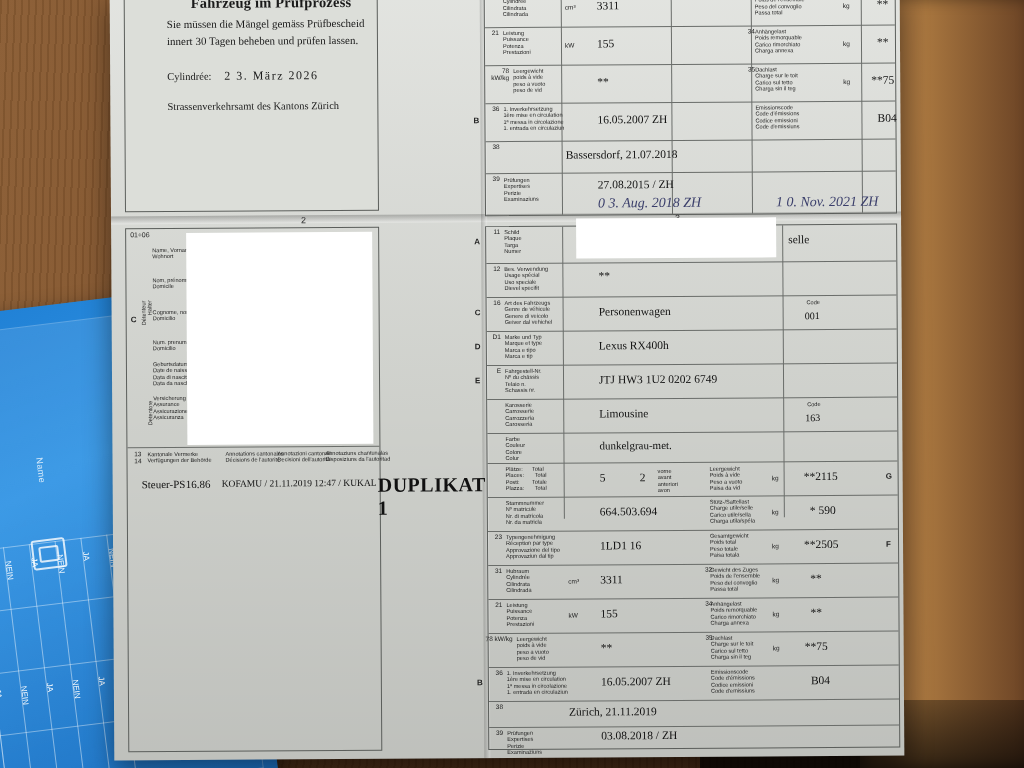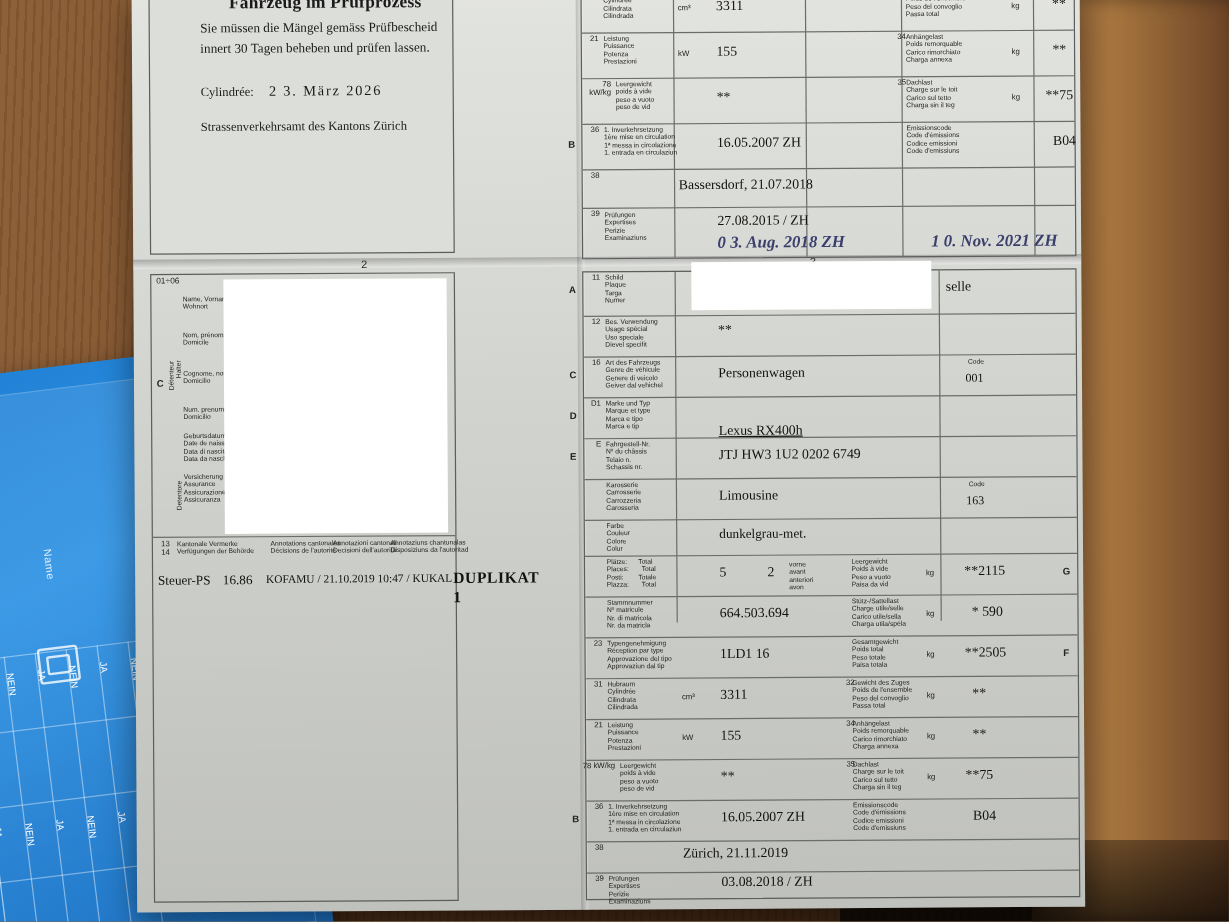--- a/index.html
+++ b/index.html
@@ -117,25 +117,25 @@
   .lbl{position:absolute;font-size:5.6px;line-height:6.4px;color:#1f1f1f;white-space:nowrap;}
   .val{position:absolute;font-family:"Liberation Serif",serif;font-size:11.5px;color:#111;}
   .valsm{position:absolute;font-family:"Liberation Serif",serif;font-size:10px;color:#111;}
   .unit{position:absolute;font-size:6.5px;color:#222;}
   .sep{position:absolute;top:0;bottom:0;width:1px;background:#6a6d6a;}
   .side{position:absolute;font-size:8px;font-weight:bold;color:#222;}
 
   .whitebox{position:absolute;background:#ffffff;}
   .stamp{
     position:absolute;font-family:"Liberation Serif",serif;color:#3b3f6b;
-    font-weight:bold;font-style:italic;
+    font-weight:normal;font-style:italic;
   }
   .dup{
     position:absolute;font-family:"Liberation Serif",serif;font-weight:bold;
-    font-size:13px;color:#111;letter-spacing:.5px;
+    font-size:20px;color:#111;letter-spacing:.5px;
   }
   .handw{font-family:"Liberation Serif",serif;}
 </style>
 </head>
 <body>
 
 <div class="desk"></div>
 <div class="desk-dark"></div>
 <div class="desk-edge"></div>
 <div class="desk-shadow-bottom"></div>
@@ -316,23 +316,23 @@
 Verfügungen der Behörde</div>
       <div class="lbl" style="left:98px;top:3px;white-space:pre;">Annotations cantonales
 Décisions de l'autorité</div>
       <div class="lbl" style="left:150px;top:3px;white-space:pre;">Annotazioni cantonali
 Decisioni dell'autorità</div>
       <div class="lbl" style="left:198px;top:3px;white-space:pre;">Annotaziuns chantunalas
 Disposiziuns da l'autoritad</div>
     </div>
 
     <div style="position:absolute;left:0;top:248px;width:100%;height:22px;">
-      <div class="valsm" style="left:4px;top:1px;font-size:11px;">Steuer-PS</div>
+      <div class="valsm" style="left:14px;top:1px;font-size:11px;">Steuer-PS</div>
       <div class="valsm" style="left:58px;top:1px;font-size:11px;">16.86</div>
-      <div class="valsm" style="left:94px;top:2px;font-size:9.5px;">KOFAMU / 21.10.2019 10:47 / KUKAL</div>
+      <div class="valsm" style="left:94px;top:2px;font-size:9.5px;">KOFAMU / 21.11.2019 12:47 / KUKAL</div>
       <div class="dup" style="left:250px;top:-2px;">DUPLIKAT 1</div>
     </div>
   </div>
 
   <div class="panel" style="left:374px;top:234px;width:410px;height:522px;">
     <div class="sep" style="left:76px;top:0;bottom:230px;"></div>
     <div class="sep" style="left:296px;top:0;bottom:230px;"></div>
 
     <div class="row" style="top:0;height:36px;border-top:none;">
       <div class="side" style="left:-12px;top:10px;">A</div>
@@ -366,21 +366,21 @@
       <div class="valsm" style="left:318px;top:14px;">001</div>
     </div>
 
     <div class="row" style="top:104px;height:34px;">
       <div class="side" style="left:-12px;top:10px;">D</div>
       <div class="cellcode">D1</div>
       <div class="lbl" style="left:18px;top:2px;white-space:pre;">Marke und Typ
 Marque et type
 Marca e tipo
 Marca e tip</div>
-      <div class="val" style="left:112px;top:22px;text-decoration:underline;">Lexus RX400h</div>
+      <div class="val" style="left:112px;top:8px;">Lexus RX400h</div>
     </div>
 
     <div class="row" style="top:138px;height:34px;">
       <div class="side" style="left:-12px;top:10px;">E</div>
       <div class="cellcode">E</div>
       <div class="lbl" style="left:18px;top:2px;white-space:pre;">Fahrgestell-Nr.
 Nº du châssis
 Telaio n.
 Schassis nr.</div>
       <div class="val" style="left:112px;top:8px;text-align:center;">JTJ HW3 1U2 0202 6749</div>

